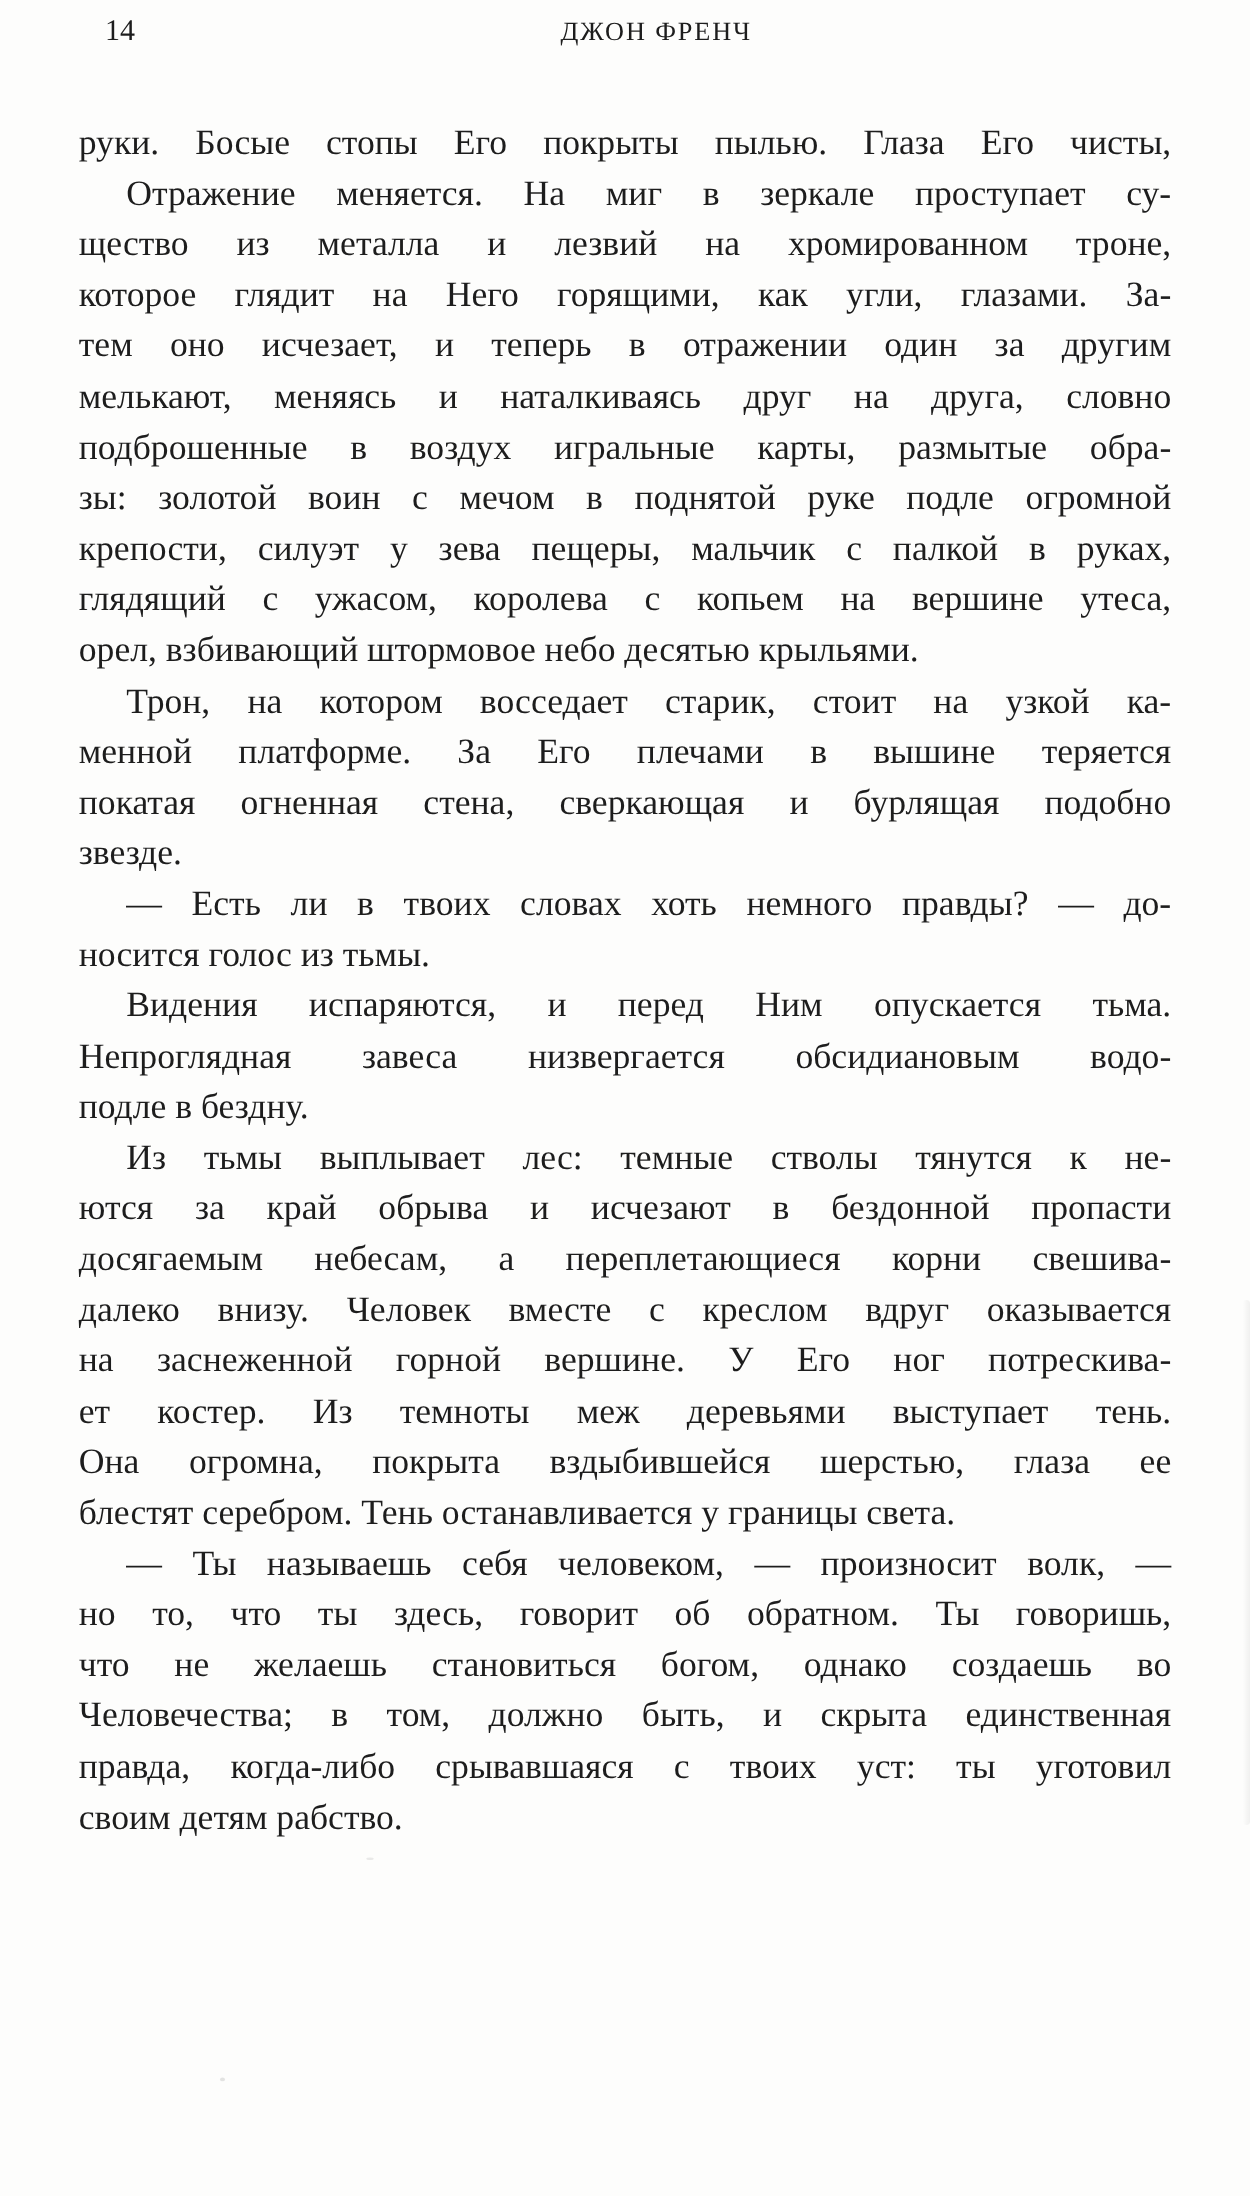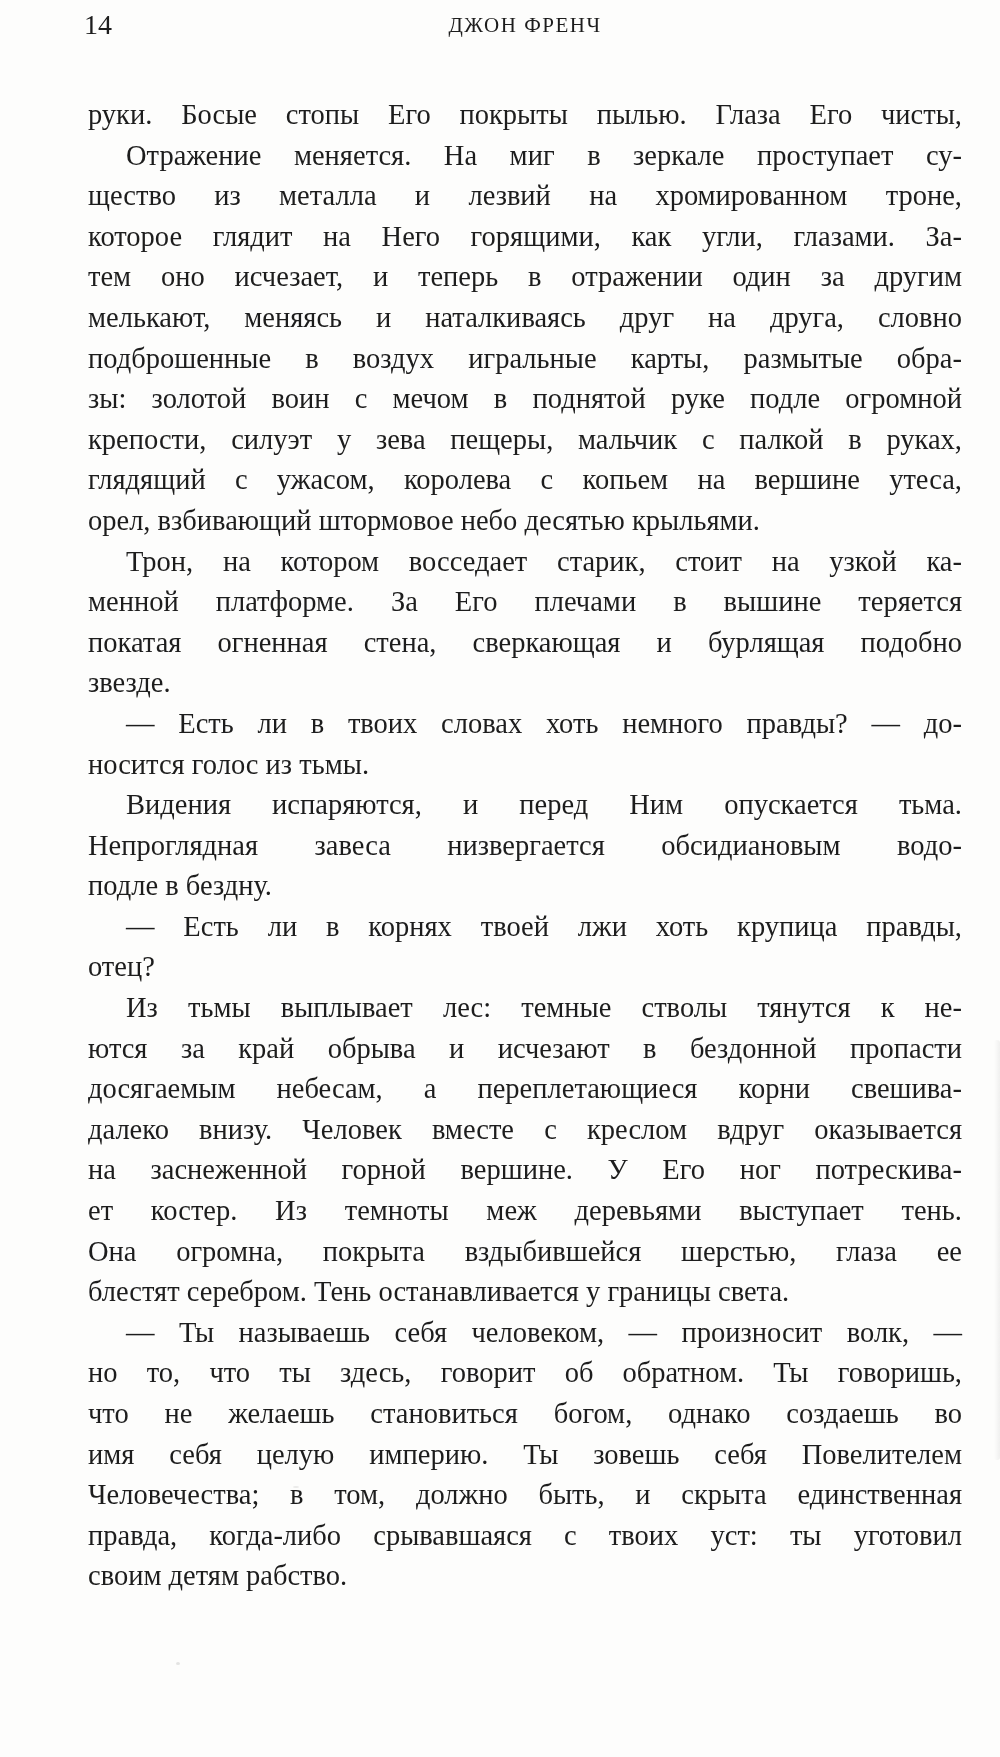--- a/index.html
+++ b/index.html
@@ -9,41 +9,40 @@
     height: 1757px;
     background: #fdfdfc;
     font-family: "Liberation Serif", "DejaVu Serif", serif;
     color: #1d1d1d;
     overflow: hidden;
   }
   .header-pagenum {
     position: absolute;
     left: 84px;
     top: 12px;
-    font-size: 28px;
+    font-size: 24px;
     line-height: 26px;
     text-align: right;
   }
   .header-title {
     position: absolute;
     left: 0;
     top: 12px;
     width: 1000px;
     text-align: center;
     transform: translateX(25px);
     font-size: 21px;
     line-height: 26px;
     letter-spacing: 1.5px;
   }
   .body-text {
     position: absolute;
     left: 63px;
     top: 95px;
     width: 874px;
-    margin-left: 25px;
   }
   .line {
     font-size: 28.5px;
     line-height: 40.6px;
     text-align: justify;
     text-align-last: justify;
     white-space: normal;
   }
   .line.last { text-align-last: left; }
   .line.first.indent { text-indent: 38px; }
@@ -107,38 +106,33 @@
       <div class="para">
         <div class="line first indent">— Есть ли в твоих словах хоть немного правды? — до-</div>
         <div class="line last">носится голос из тьмы.</div>
       </div>
       <div class="para">
         <div class="line first indent">Видения испаряются, и перед Ним опускается тьма.</div>
         <div class="line">Непроглядная завеса низвергается обсидиановым водо-</div>
         <div class="line last">подле в бездну.</div>
       </div>
       <div class="para">
-        <div class="line first indent">— Есть ли в корнях твоей лжи хоть крупица правды,</div>
-        <div class="line last">отец?</div>
-      </div>
-      <div class="para">
         <div class="line first indent">Из тьмы выплывает лес: темные стволы тянутся к не-</div>
         <div class="line">ются за край обрыва и исчезают в бездонной пропасти</div>
         <div class="line">досягаемым небесам, а переплетающиеся корни свешива-</div>
         <div class="line">далеко внизу. Человек вместе с креслом вдруг оказывается</div>
         <div class="line">на заснеженной горной вершине. У Его ног потрескива-</div>
         <div class="line">ет костер. Из темноты меж деревьями выступает тень.</div>
         <div class="line">Она огромна, покрыта вздыбившейся шерстью, глаза ее</div>
         <div class="line last">блестят серебром. Тень останавливается у границы света.</div>
       </div>
       <div class="para">
         <div class="line first indent">— Ты называешь себя человеком, — произносит волк, —</div>
         <div class="line">но то, что ты здесь, говорит об обратном. Ты говоришь,</div>
         <div class="line">что не желаешь становиться богом, однако создаешь во</div>
-        <div class="line">имя себя целую империю. Ты зовешь себя Повелителем</div>
         <div class="line">Человечества; в том, должно быть, и скрыта единственная</div>
         <div class="line">правда, когда-либо срывавшаяся с твоих уст: ты уготовил</div>
         <div class="line last">своим детям рабство.</div>
       </div>
     </div>
 
   <div class="scan-edge-shadow"></div>
   <div class="scan-speck-1"></div>
   <div class="scan-speck-2"></div>
 </div>

